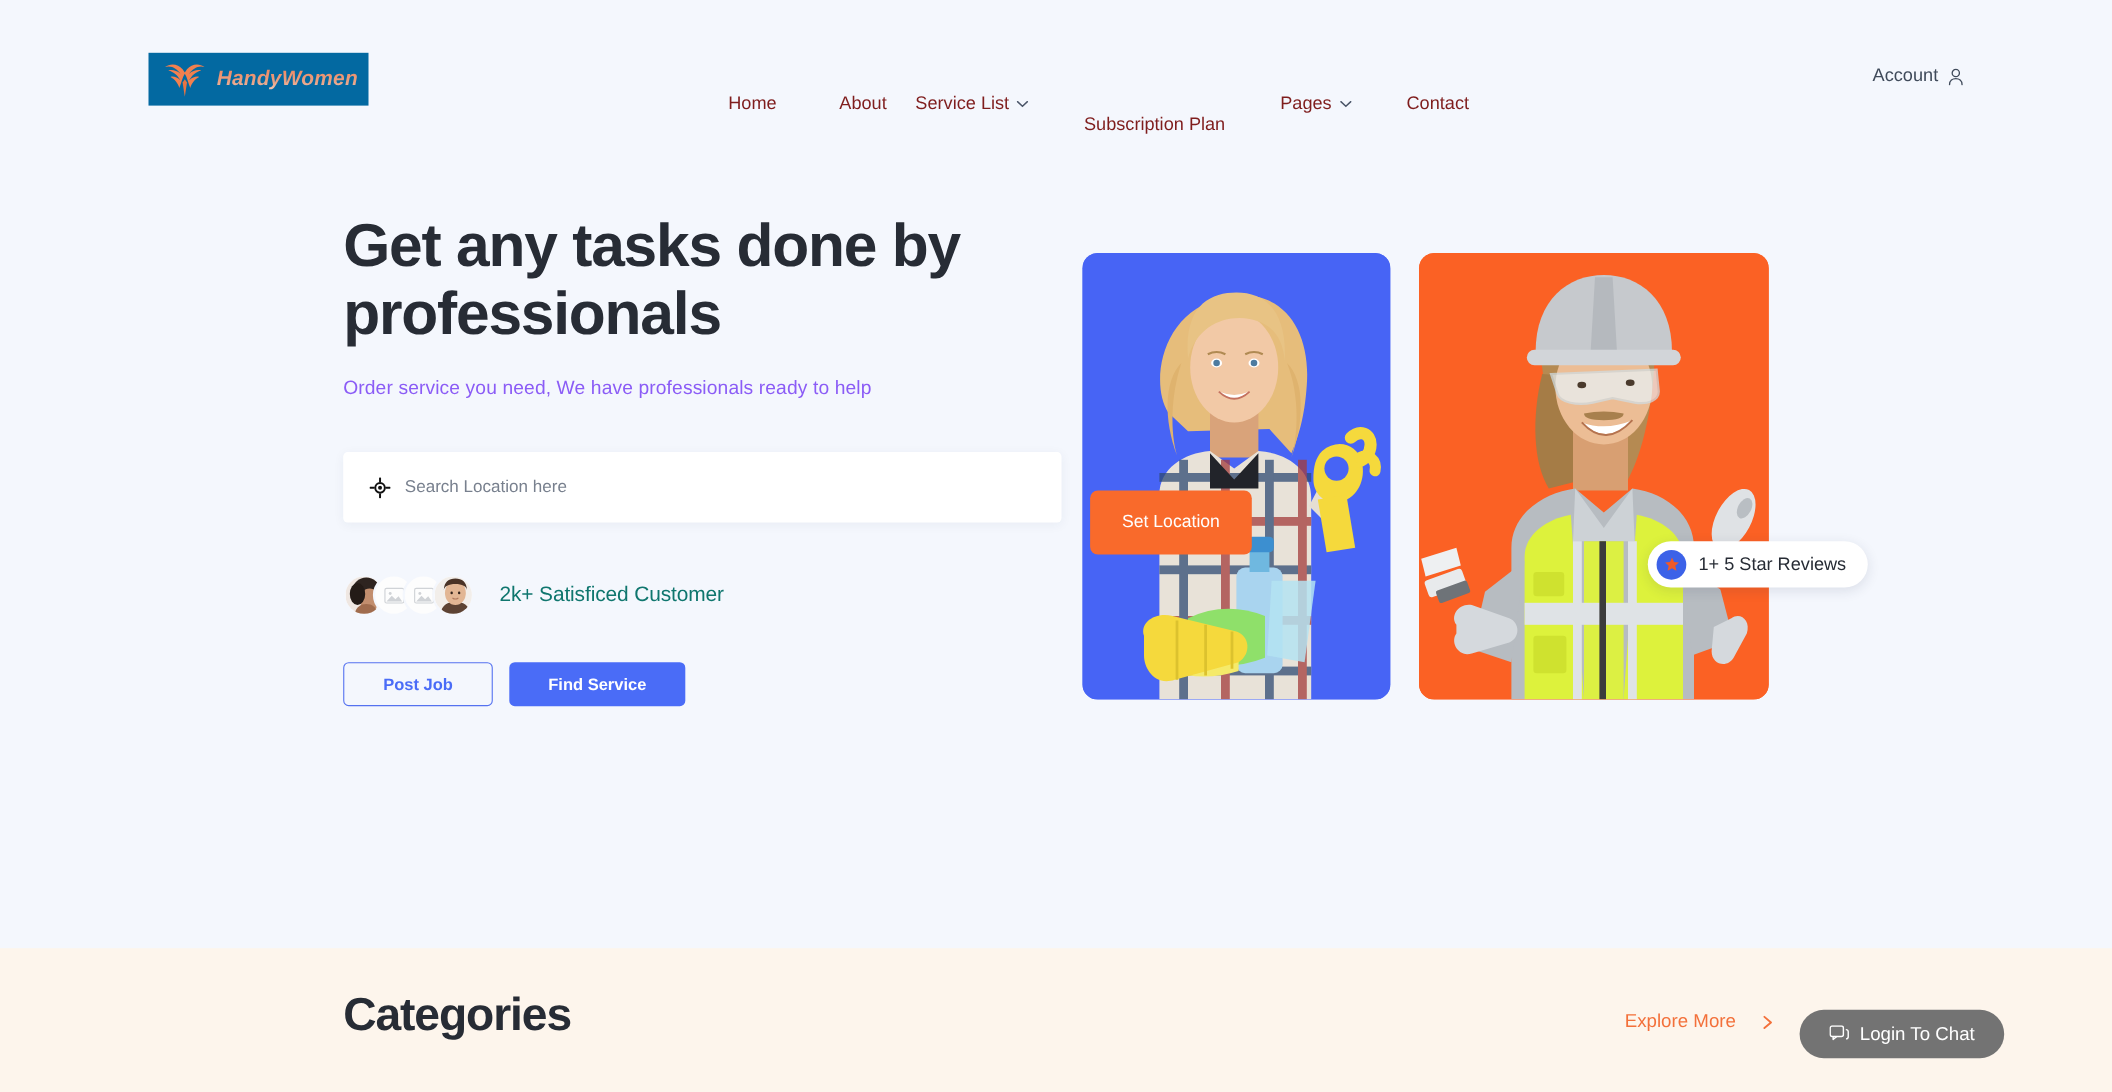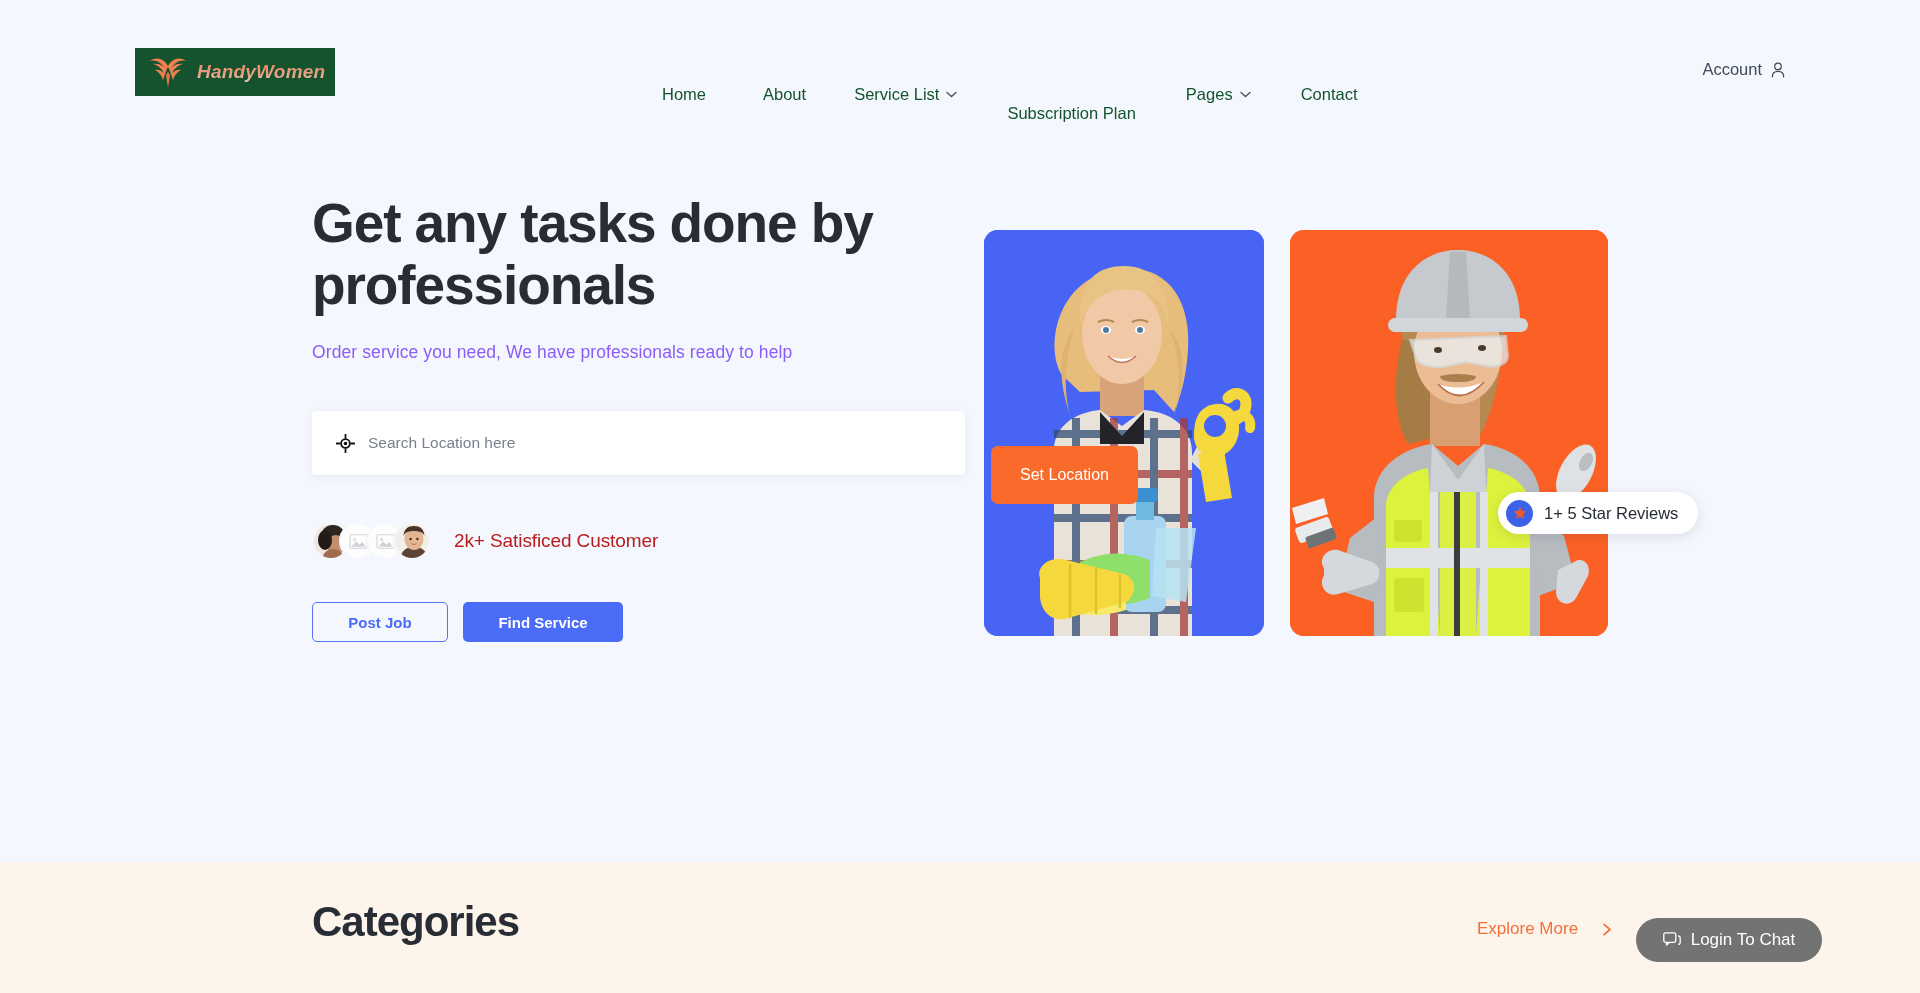--- a/index.html
+++ b/index.html
@@ -21,43 +21,43 @@
   }
 
   
   .header{
     position:absolute; left:0; top:0; width:1920px; height:120px;
     display:flex; align-items:center;
   }
   .logo-box{
     position:absolute; left:135px; top:48px;
     width:200px; height:48px;
-    background:#14532d;
+    background:#0369a1;
     display:flex; align-items:center; gap:8px;
     padding-left:12px;
   }
   .logo-bird{ width:42px; height:34px; flex:0 0 auto; }
   .logo-text{
     font-size:19px; font-weight:bold; font-style:italic;
     background:linear-gradient(180deg,#f2845c 0%,#e8a184 60%,#f3cdbd 100%);
     -webkit-background-clip:text; background-clip:text; color:transparent;
     letter-spacing:.2px;
   }
 
   .nav{
     position:absolute; left:662px; top:60px;
     display:flex; align-items:center; gap:0;
   }
   .nav a{
-    font-size:16.5px; color:#14532d; text-decoration:none;
+    font-size:16.5px; color:#7f1d1d; text-decoration:none;
     display:flex; align-items:center; gap:7px; white-space:nowrap;
     padding:6px 0;
   }
   .nav .gap1{ margin-right:57px; }
-  .nav .gap2{ margin-right:48px; }
+  .nav .gap2{ margin-right:26px; }
   .nav .gap3{ margin-right:50px; }
   .nav .gap4{ margin-right:50px;margin-top:38px; }
   .nav .gap5{ margin-right:50px; }
   .chev{ width:11px; height:7px; display:block; }
 
   .account{
     position:absolute; right:135px; top:60px;
     display:flex; align-items:center; gap:9px;
     font-size:16.5px; color:#3f4a5a; cursor:pointer;margin-left:36px;
   }
@@ -89,21 +89,21 @@
   .av{
     width:38px; height:38px; border-radius:50%;
     border:2.5px solid #f4f7fd; margin-left:-11px;
     overflow:hidden; position:relative; background:#fff;
   }
   .av:first-child{ margin-left:0; }
   .av.broken{
     background:#fdfdfd; display:flex; align-items:center; justify-content:center;
   }
   .av.broken svg{ width:19px; height:19px; opacity:.45; }
-  .proof-text{ font-size:19px; color:#b91c1c; letter-spacing:-.1px; }
+  .proof-text{ font-size:19px; color:#0f766e; letter-spacing:-.1px; }
 
   .cta-row{ margin-top:42px; display:flex; align-items:center; gap:15px; }
   .btn-outline{
     width:136px; height:40px; border:1.3px solid #5572f0; border-radius:5px;
     background:transparent; color:#4a6cf7; font-size:15px; font-weight:bold;
     font-family:"Liberation Sans",sans-serif; cursor:pointer;
   }
   .btn-fill{
     width:160px; height:40px; border:none; border-radius:5px;
     background:#4a6cf7; color:#fff; font-size:15px; font-weight:bold;

